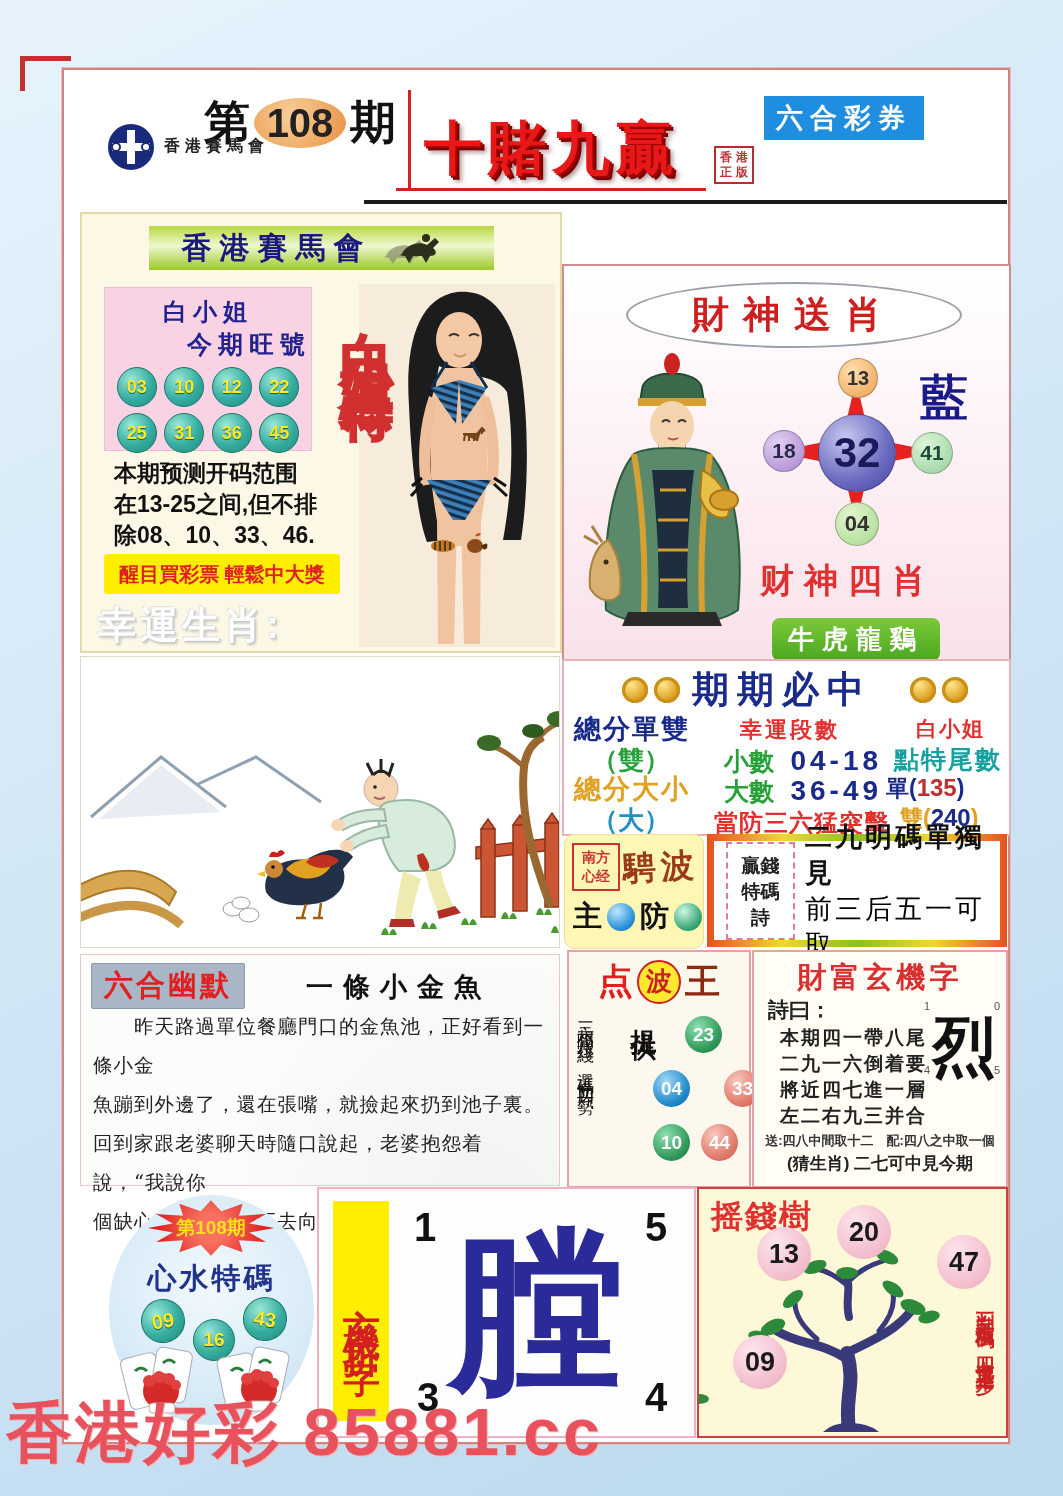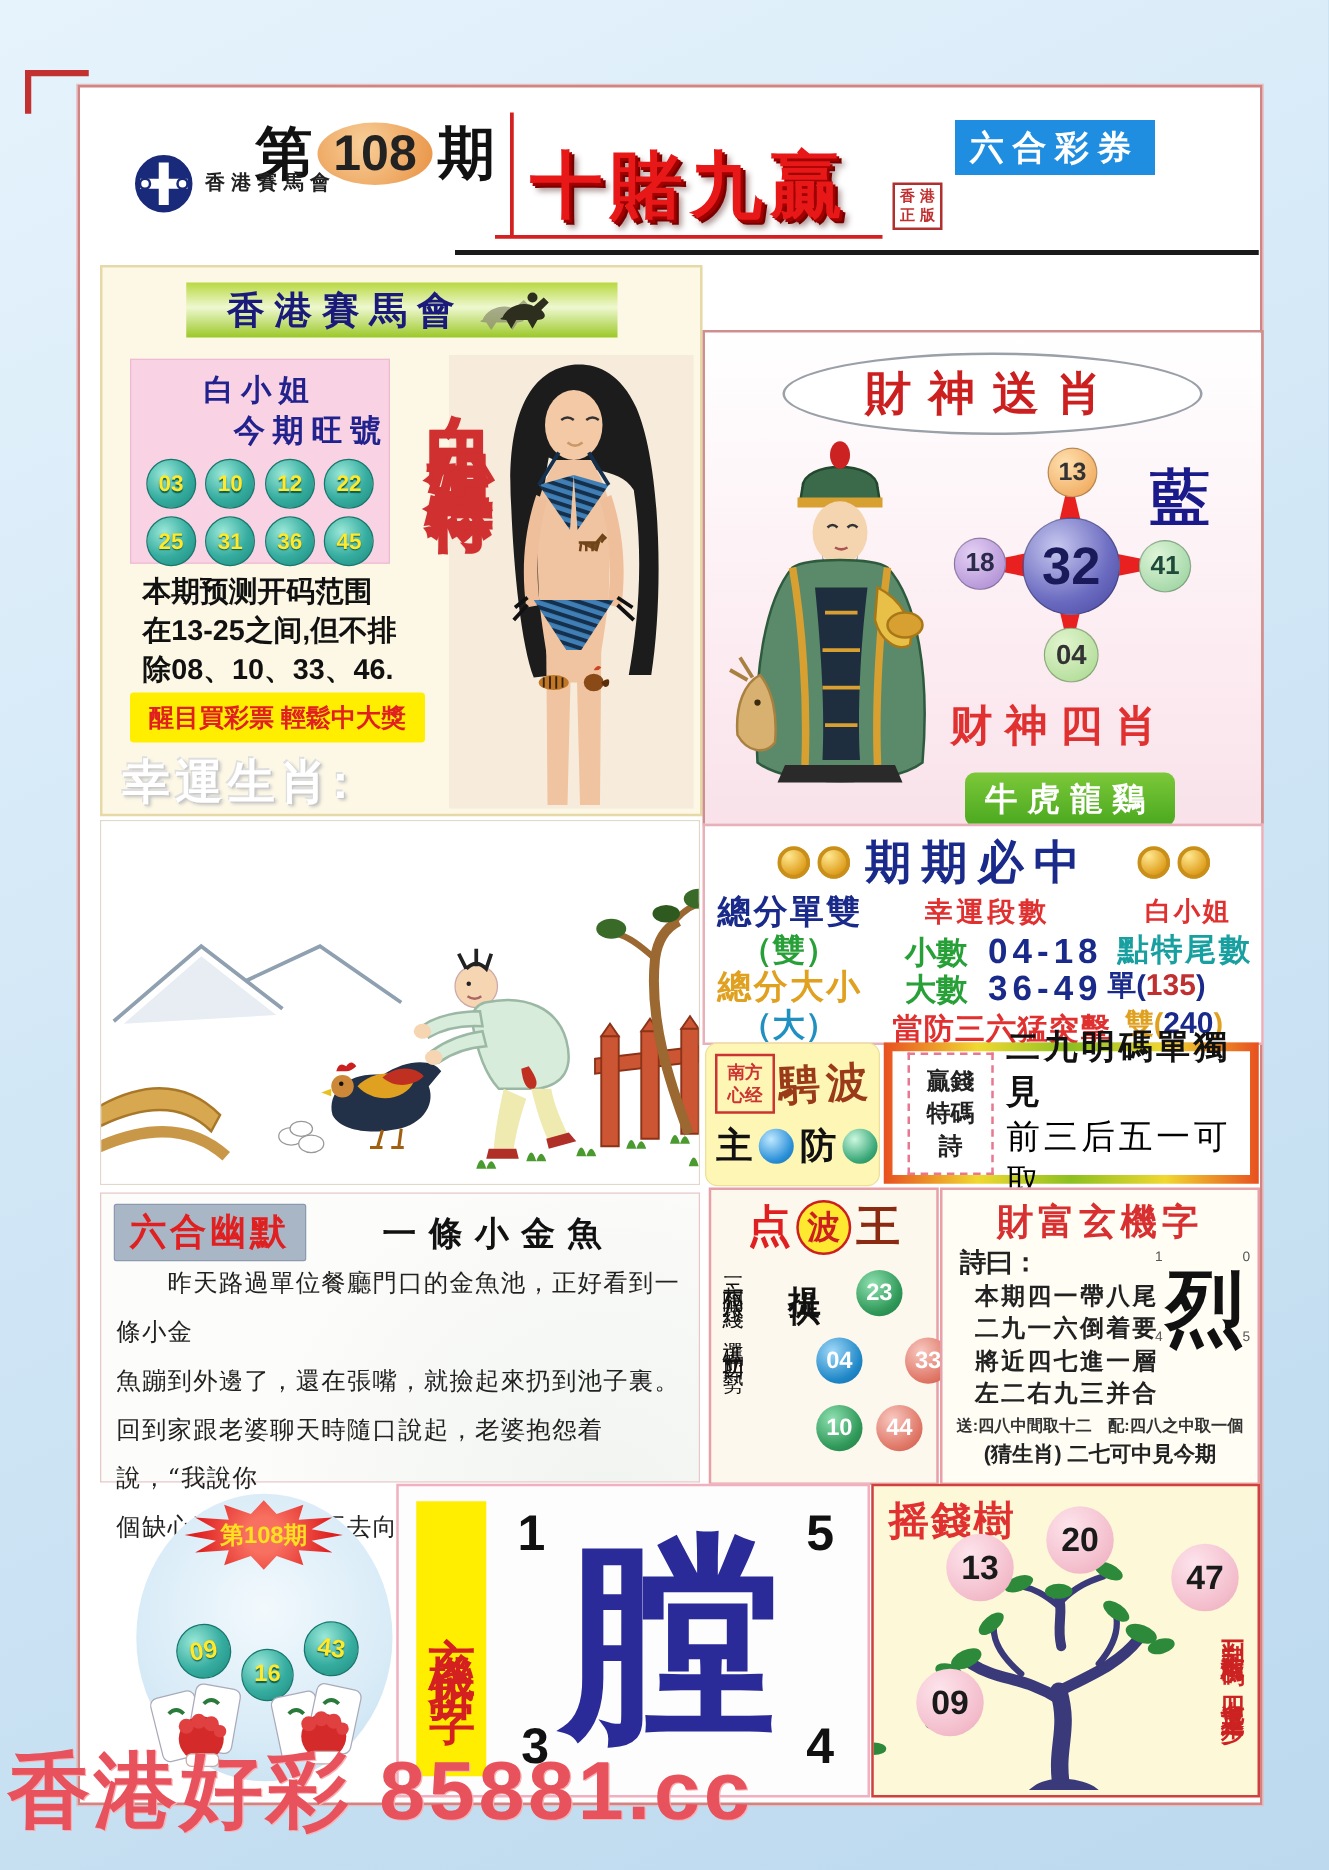--- a/index.html
+++ b/index.html
@@ -389,20 +389,21 @@
       <span class="abs" style="left:170px;top:48px;font-size:11px;color:#555;">1</span>
       <span class="abs" style="left:240px;top:48px;font-size:11px;color:#555;">0</span>
       <span class="abs" style="left:170px;top:112px;font-size:11px;color:#555;">4</span>
       <span class="abs" style="left:240px;top:112px;font-size:11px;color:#555;">5</span>
       <div class="abs" style="left:0;top:180px;width:100%;text-align:center;font-size:13px;font-weight:700;color:#333;">送:四八中間取十二　配:四八之中取一個</div>
       <div class="abs" style="left:0;top:200px;width:100%;text-align:center;font-size:17px;font-weight:900;color:#222;">(猜生肖) 二七可中見今期</div>
     </div>
 
     <div class="abs heartoval">
       <div class="star108 flex abs" style="left:36px;top:4px;width:132px;height:58px;">第108期</div>
+      <div class="abs serif" style="left:0;top:64px;width:100%;text-align:center;font-size:29px;font-weight:900;color:#22338e;letter-spacing:3px;">心水特碼</div>
       <span class="ball tball abs" style="left:32px;top:104px;width:42px;height:42px;font-size:20px;transform:rotate(-10deg);">09</span>
       <span class="ball tball abs" style="left:84px;top:124px;width:40px;height:40px;font-size:19px;">16</span>
       <span class="ball tball abs" style="left:134px;top:102px;width:42px;height:42px;font-size:20px;transform:rotate(8deg);">43</span>
       <svg class="abs" style="left:8px;top:146px;" width="190" height="82" viewBox="0 0 190 82">
         <g transform="translate(6,2)">
           <rect x="2" y="12" width="36" height="52" rx="6" fill="#fff" stroke="#aab" transform="rotate(-14 20 38)"></rect>
           <rect x="30" y="6" width="36" height="52" rx="6" fill="#fff" stroke="#aab" transform="rotate(10 48 32)"></rect>
           <path d="M12,28 q6,-6 12,0 M40,20 q6,-6 12,0" stroke="#2a7a3a" stroke-width="3" fill="none"></path>
           <circle cx="38" cy="48" r="18" fill="#d42a2a"></circle>
           <circle cx="26" cy="38" r="6" fill="#e04040"></circle>

